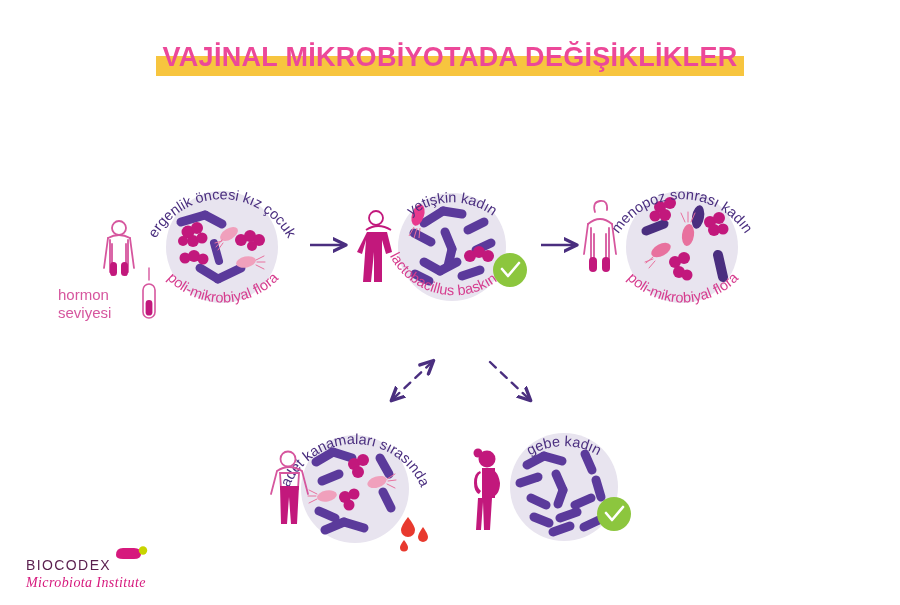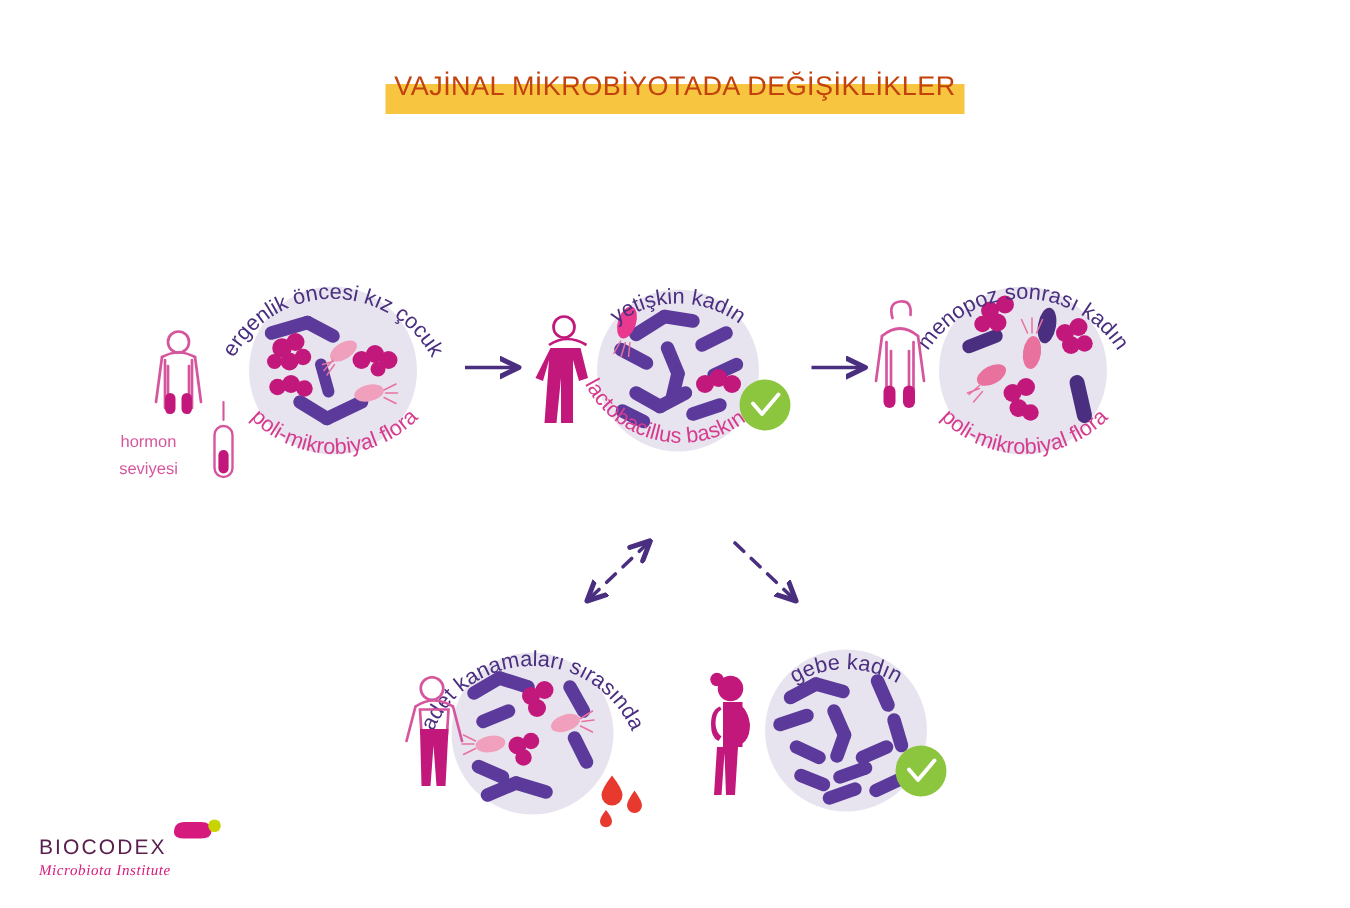--- a/index.html
+++ b/index.html
@@ -11,52 +11,52 @@
   #stage{position:absolute;inset:0;width:900px;height:605px;}
   #svgroot{position:absolute;left:0;top:0;width:900px;height:605px;}
 
   
   .title-wrap{
     position:absolute;left:0;top:40px;width:900px;
     text-align:center;pointer-events:none;
   }
   .title-line{
     display:block;position:relative;
-    font-size:18px;font-weight:normal;letter-spacing:.3px;
-    color:#c2410c;line-height:34px;white-space:nowrap;
+    font-size:27px;font-weight:bold;letter-spacing:.3px;
+    color:#ec4899;line-height:34px;white-space:nowrap;
   }
   .title-line .hl{
     position:relative;display:inline-block;padding:0 6px;
   }
   .title-line .hl::before{
     content:"";position:absolute;left:0;right:0;
     top:46%;bottom:-2px;background:#F7C53F;z-index:-1;
   }
   .title-line span.txt{position:relative;z-index:2;}
 
   
   .curved{font-size:14.5px;font-weight:normal;}
   .curved.purple{fill:#4A2E7F;}
   .curved.pink{fill:#D63C8E;}
 
   
   .flat-label{
-    position:absolute;font-size:11px;color:#D63C8E;
-    line-height:18px;text-align:center;white-space:nowrap;
+    position:absolute;font-size:15px;color:#D63C8E;
+    line-height:18px;text-align:left;white-space:nowrap;
   }
   .flat-label.pinkc{color:#D6569E;}
 
   
   .logo{position:absolute;left:26px;top:556px;}
   .logo-word{
     font-size:14px;letter-spacing:1.4px;color:#5A1F4E;
     font-family:"Liberation Sans", sans-serif;font-weight:normal;
   }
   .logo-sub{
-    font-size:10px;color:#D6197D;font-style:italic;
+    font-size:14px;color:#D6197D;font-style:italic;
     font-family:"Liberation Serif", serif;letter-spacing:.4px;margin-top:1px;
   }
 </style>
 </head>
 <body>
 
 <div id="stage">
 
   <div class="title-wrap">
     <div class="title-line">

